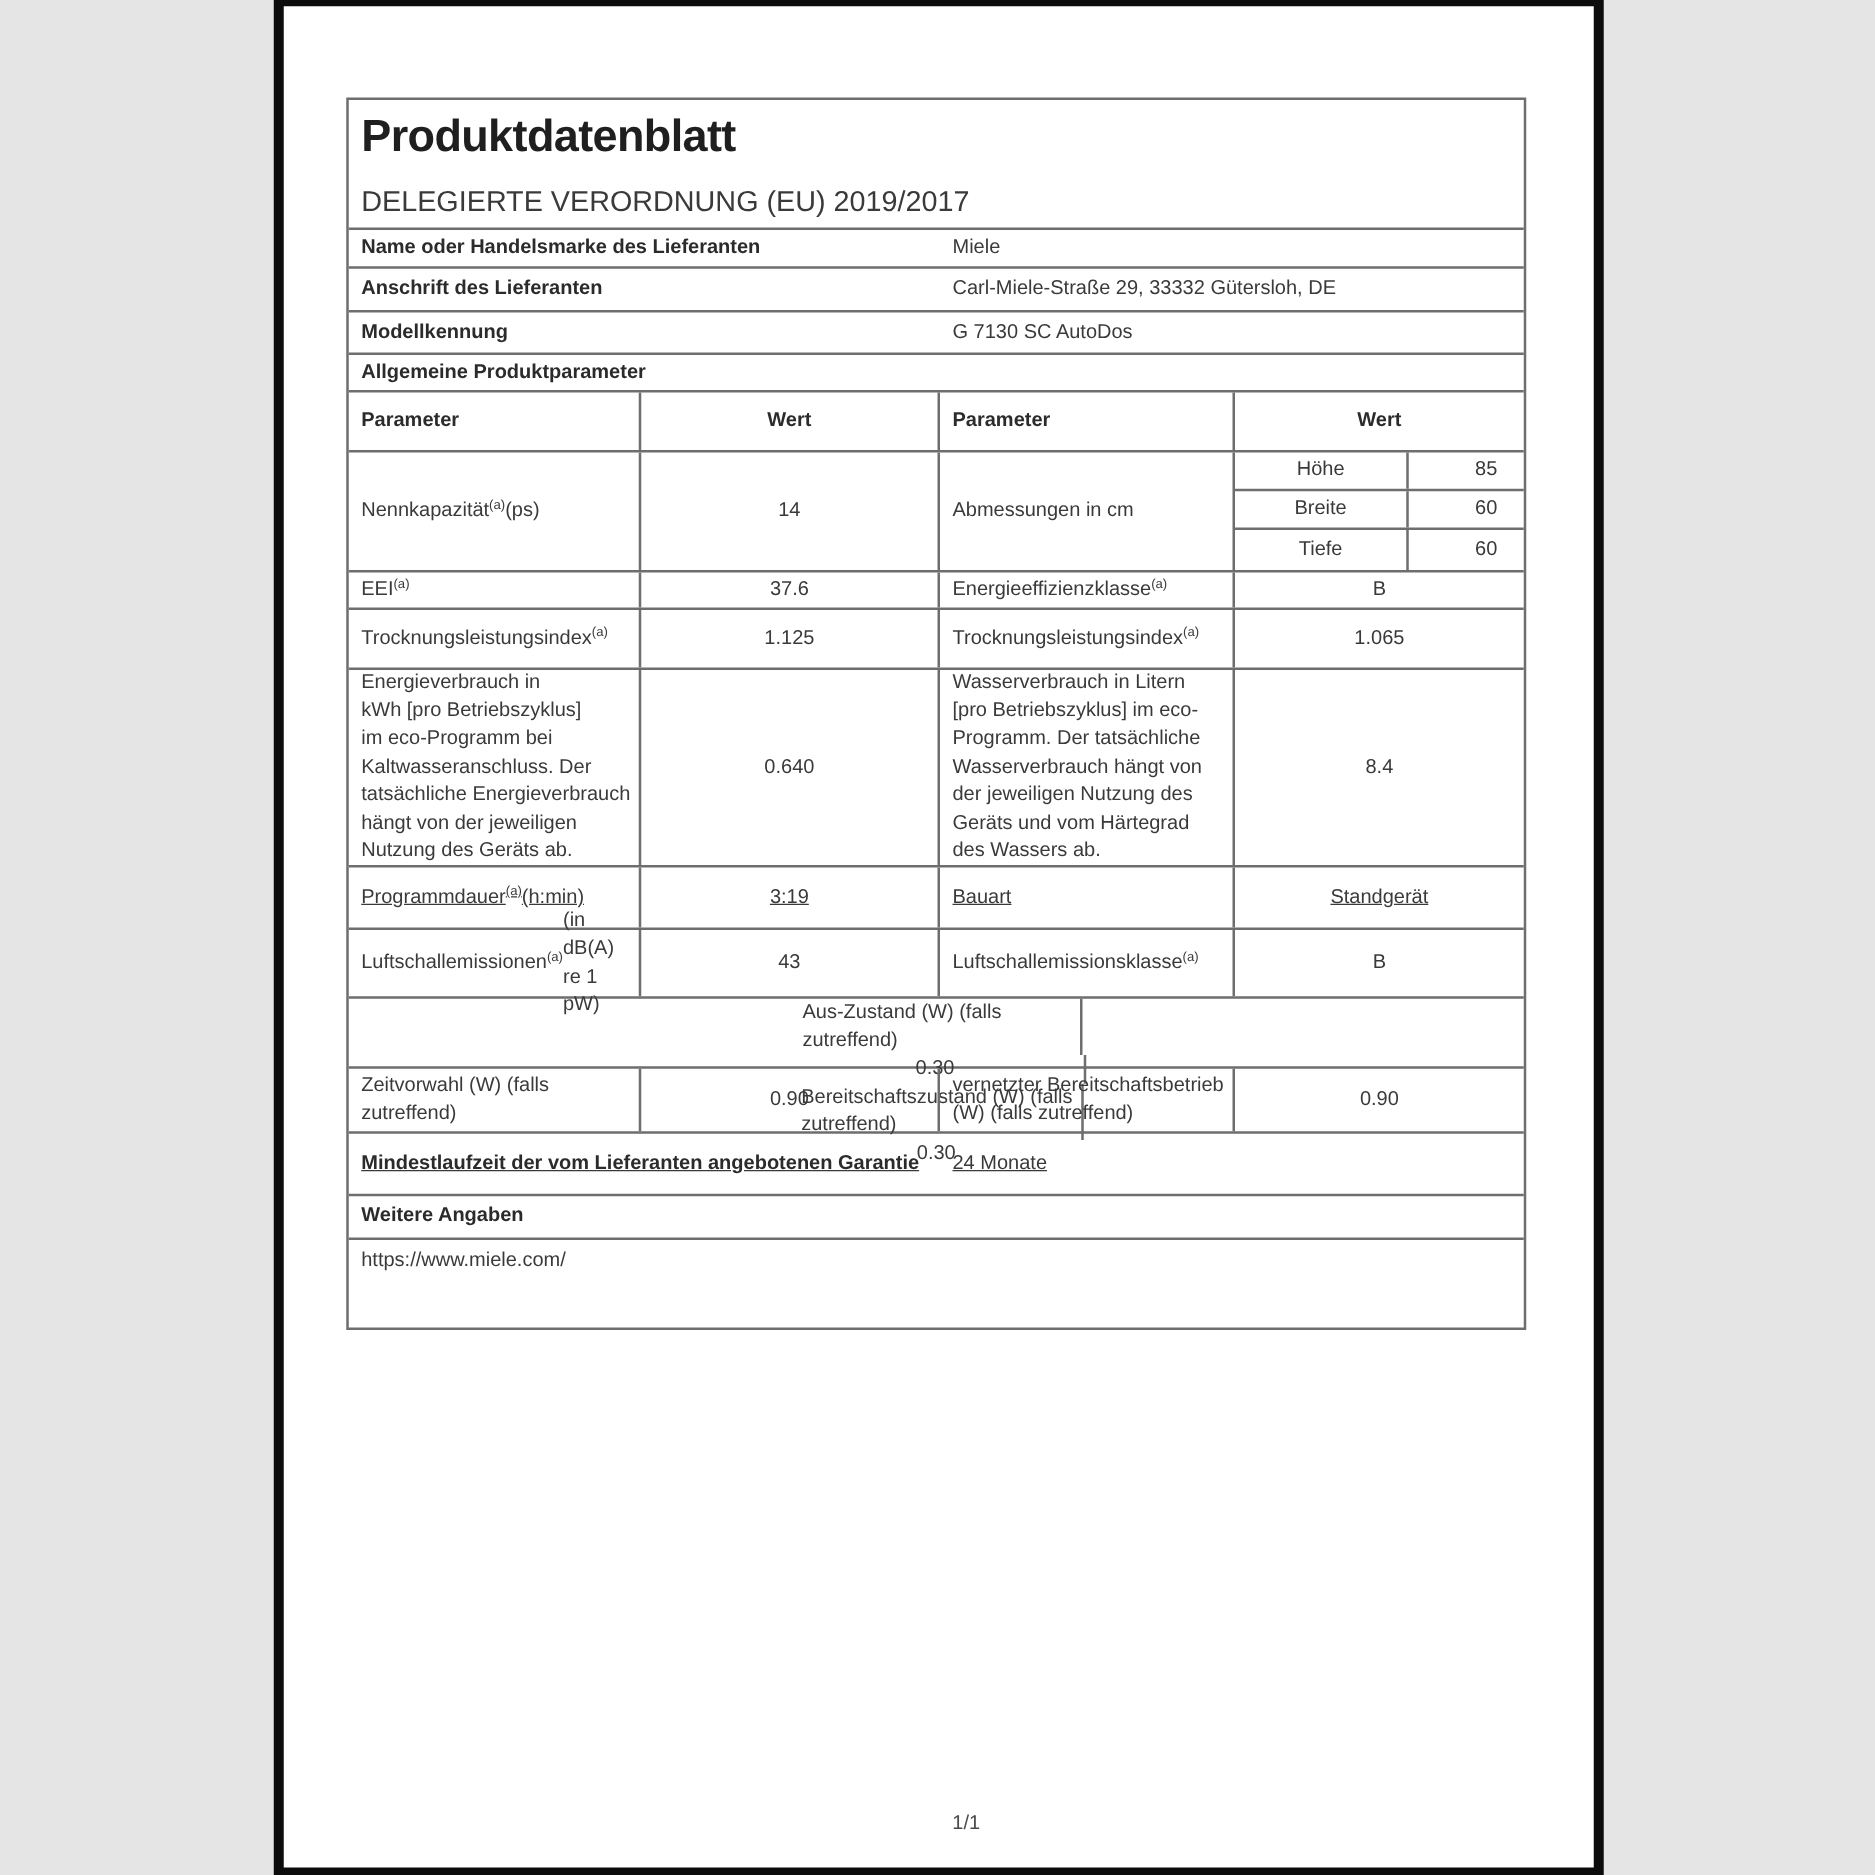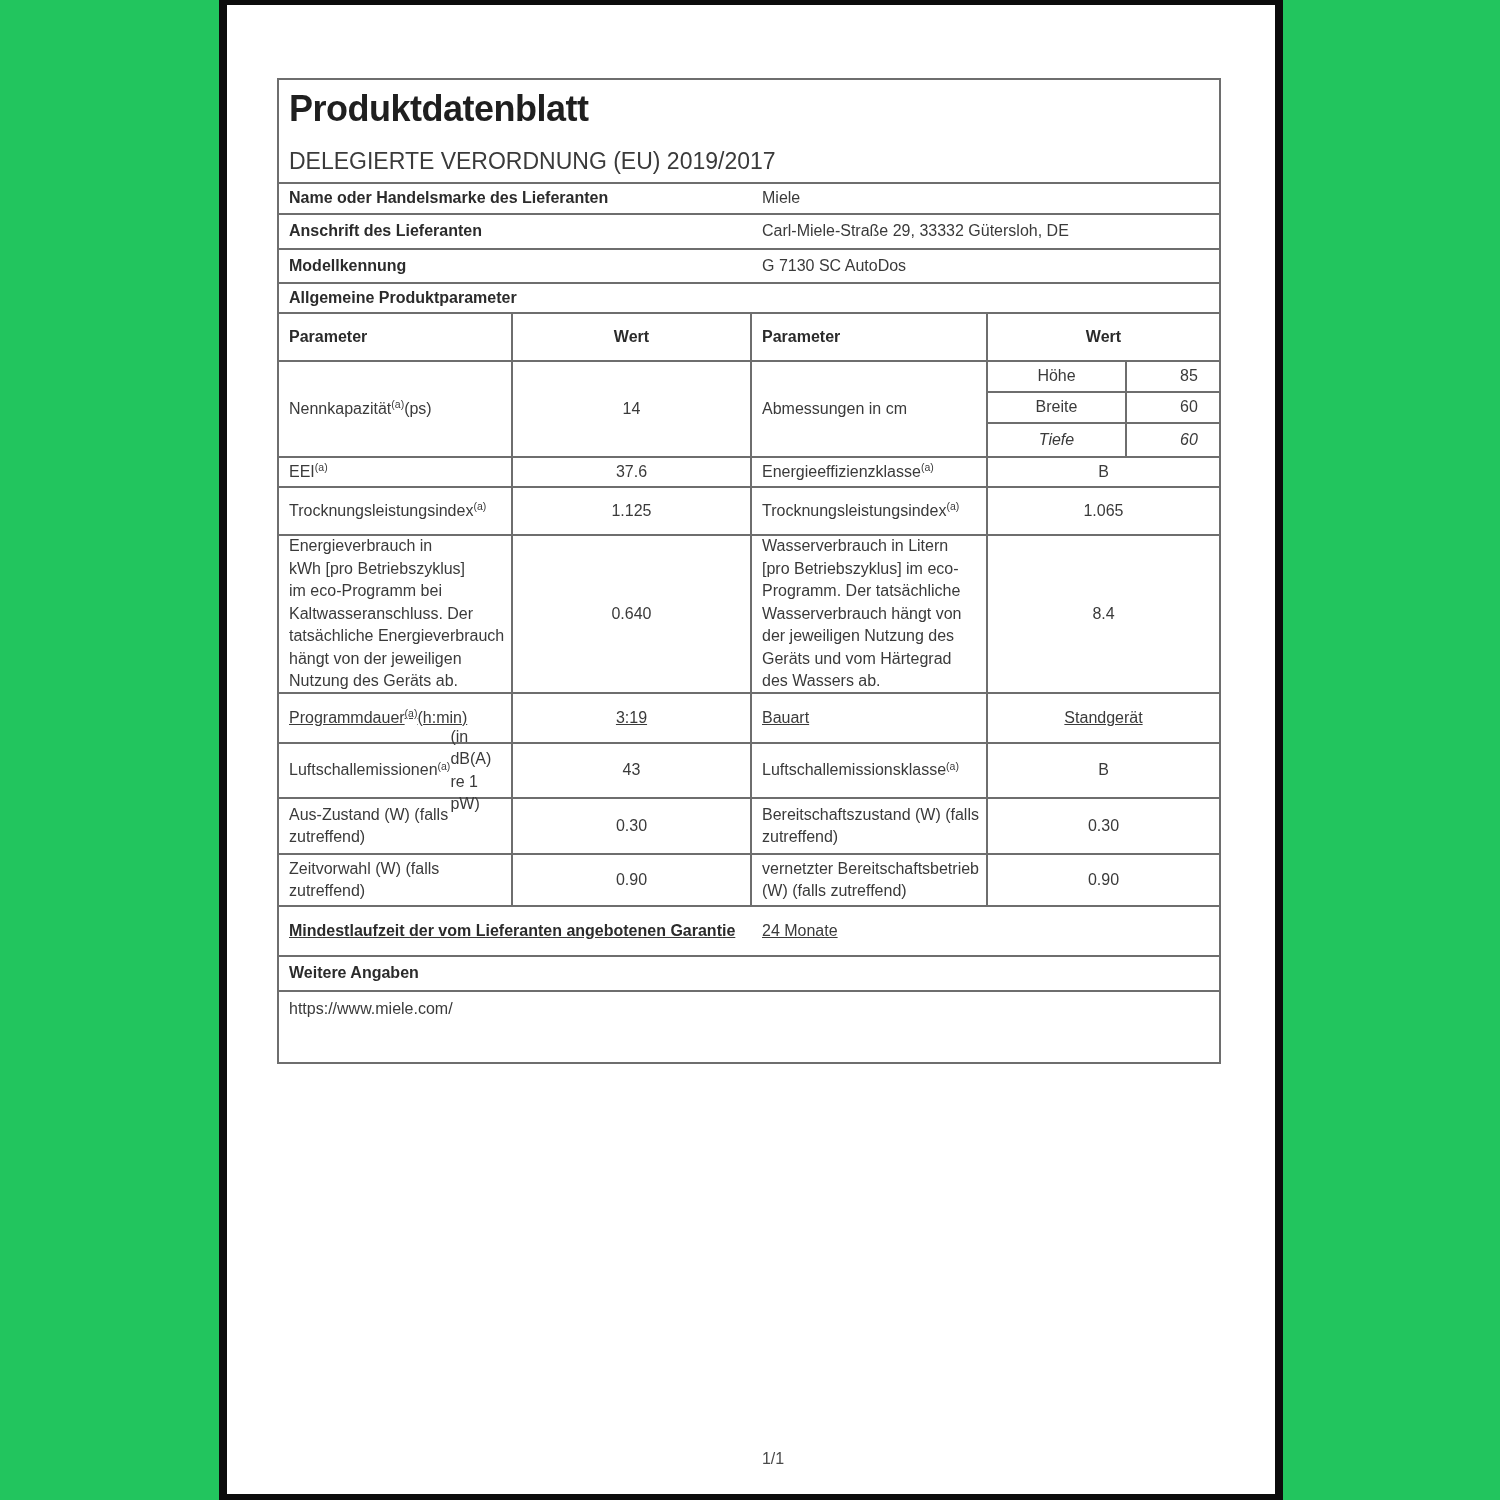--- a/index.html
+++ b/index.html
@@ -6,21 +6,21 @@
     --bc:#6e6e6e;          
     --txt:#3a3a3a;         
     --btxt:#2b2b2b;        
   }
   html,body{margin:0;padding:0;}
   body{
     width:1500px;height:1500px;background:#ffffff;
     font-family:"Liberation Sans", sans-serif;
     color:var(--txt);
   }
-  .canvas{position:relative;width:1500px;height:1500px;background:#22c55e;overflow:hidden;}
+  .canvas{position:relative;width:1500px;height:1500px;background:#e5e5e5;overflow:hidden;}
 
   
   .page-frame{
     position:absolute;left:219px;top:0;width:1064px;height:1500px;
     box-sizing:border-box;background:#fff;
     border:solid #0c0c0c;border-width:5px 8px 6px 8px;
   }
 
   .doc{
     position:absolute;left:50px;top:73px;width:944px;
@@ -32,21 +32,21 @@
     box-sizing:border-box;display:flex;
     border-bottom:2px solid var(--bc);
     align-items:center;
   }
   .row:last-child{border-bottom:none;}
 
   
   .h-title{height:104px;}
   .h31{height:31px;} .h35{height:35px;} .h34{height:34px;} .h30{height:30px;}
   .h36{height:48px;} .h96{height:96px;} .h158{height:158px;}
-  .h32{height:50px;text-decoration:underline;} .h55{height:55px;} .h56{height:56px;} .h50{height:52px;}
+  .h32{height:50px;text-decoration:underline;} .h55{height:55px;} .h56{height:56px;flex-direction:column;} .h50{height:52px;}
   .h70{height:70px;}
 
   
   .titleblock{
     flex-direction:column;align-items:flex-start;justify-content:space-between;
     padding:10px 12px 10px 10px;
   }
   .doc-title{
     margin:0;font-size:36px;line-height:38px;font-weight:bold;color:#1f1f1f;
     letter-spacing:-0.5px;
@@ -69,21 +69,21 @@
   .vdiv{border-right:2px solid var(--bc);}
   .lbl{padding-left:10px;padding-right:6px;white-space:pre-line;}
   .val{justify-content:center;text-align:center;white-space:pre-line;}
   .th{font-weight:bold;color:var(--btxt);}
 
   sup.fn{font-size:10.5px;line-height:0;position:relative;top:-5px;}
 
   
   .dims{flex-direction:column;align-items:stretch;padding:0;}
   .dimrow{box-sizing:border-box;display:flex;height:31px;border-bottom:2px solid var(--bc);gap:32px;}
-  .dimrow:last-child{height:32px;border-bottom:none;font-style:italic;}
+  .dimrow:last-child{height:32px;border-bottom:none;}
   .dimname{
     box-sizing:border-box;width:139px;border-right:2px solid var(--bc);
     display:flex;align-items:center;justify-content:center;text-align:center;
   }
   .dimval{flex:1;display:flex;align-items:center;justify-content:center;text-align:center;}
 
   .footnote{padding-left:10px;}
 
   .page-num{
     position:absolute;left:0;bottom:26px;width:100%;

